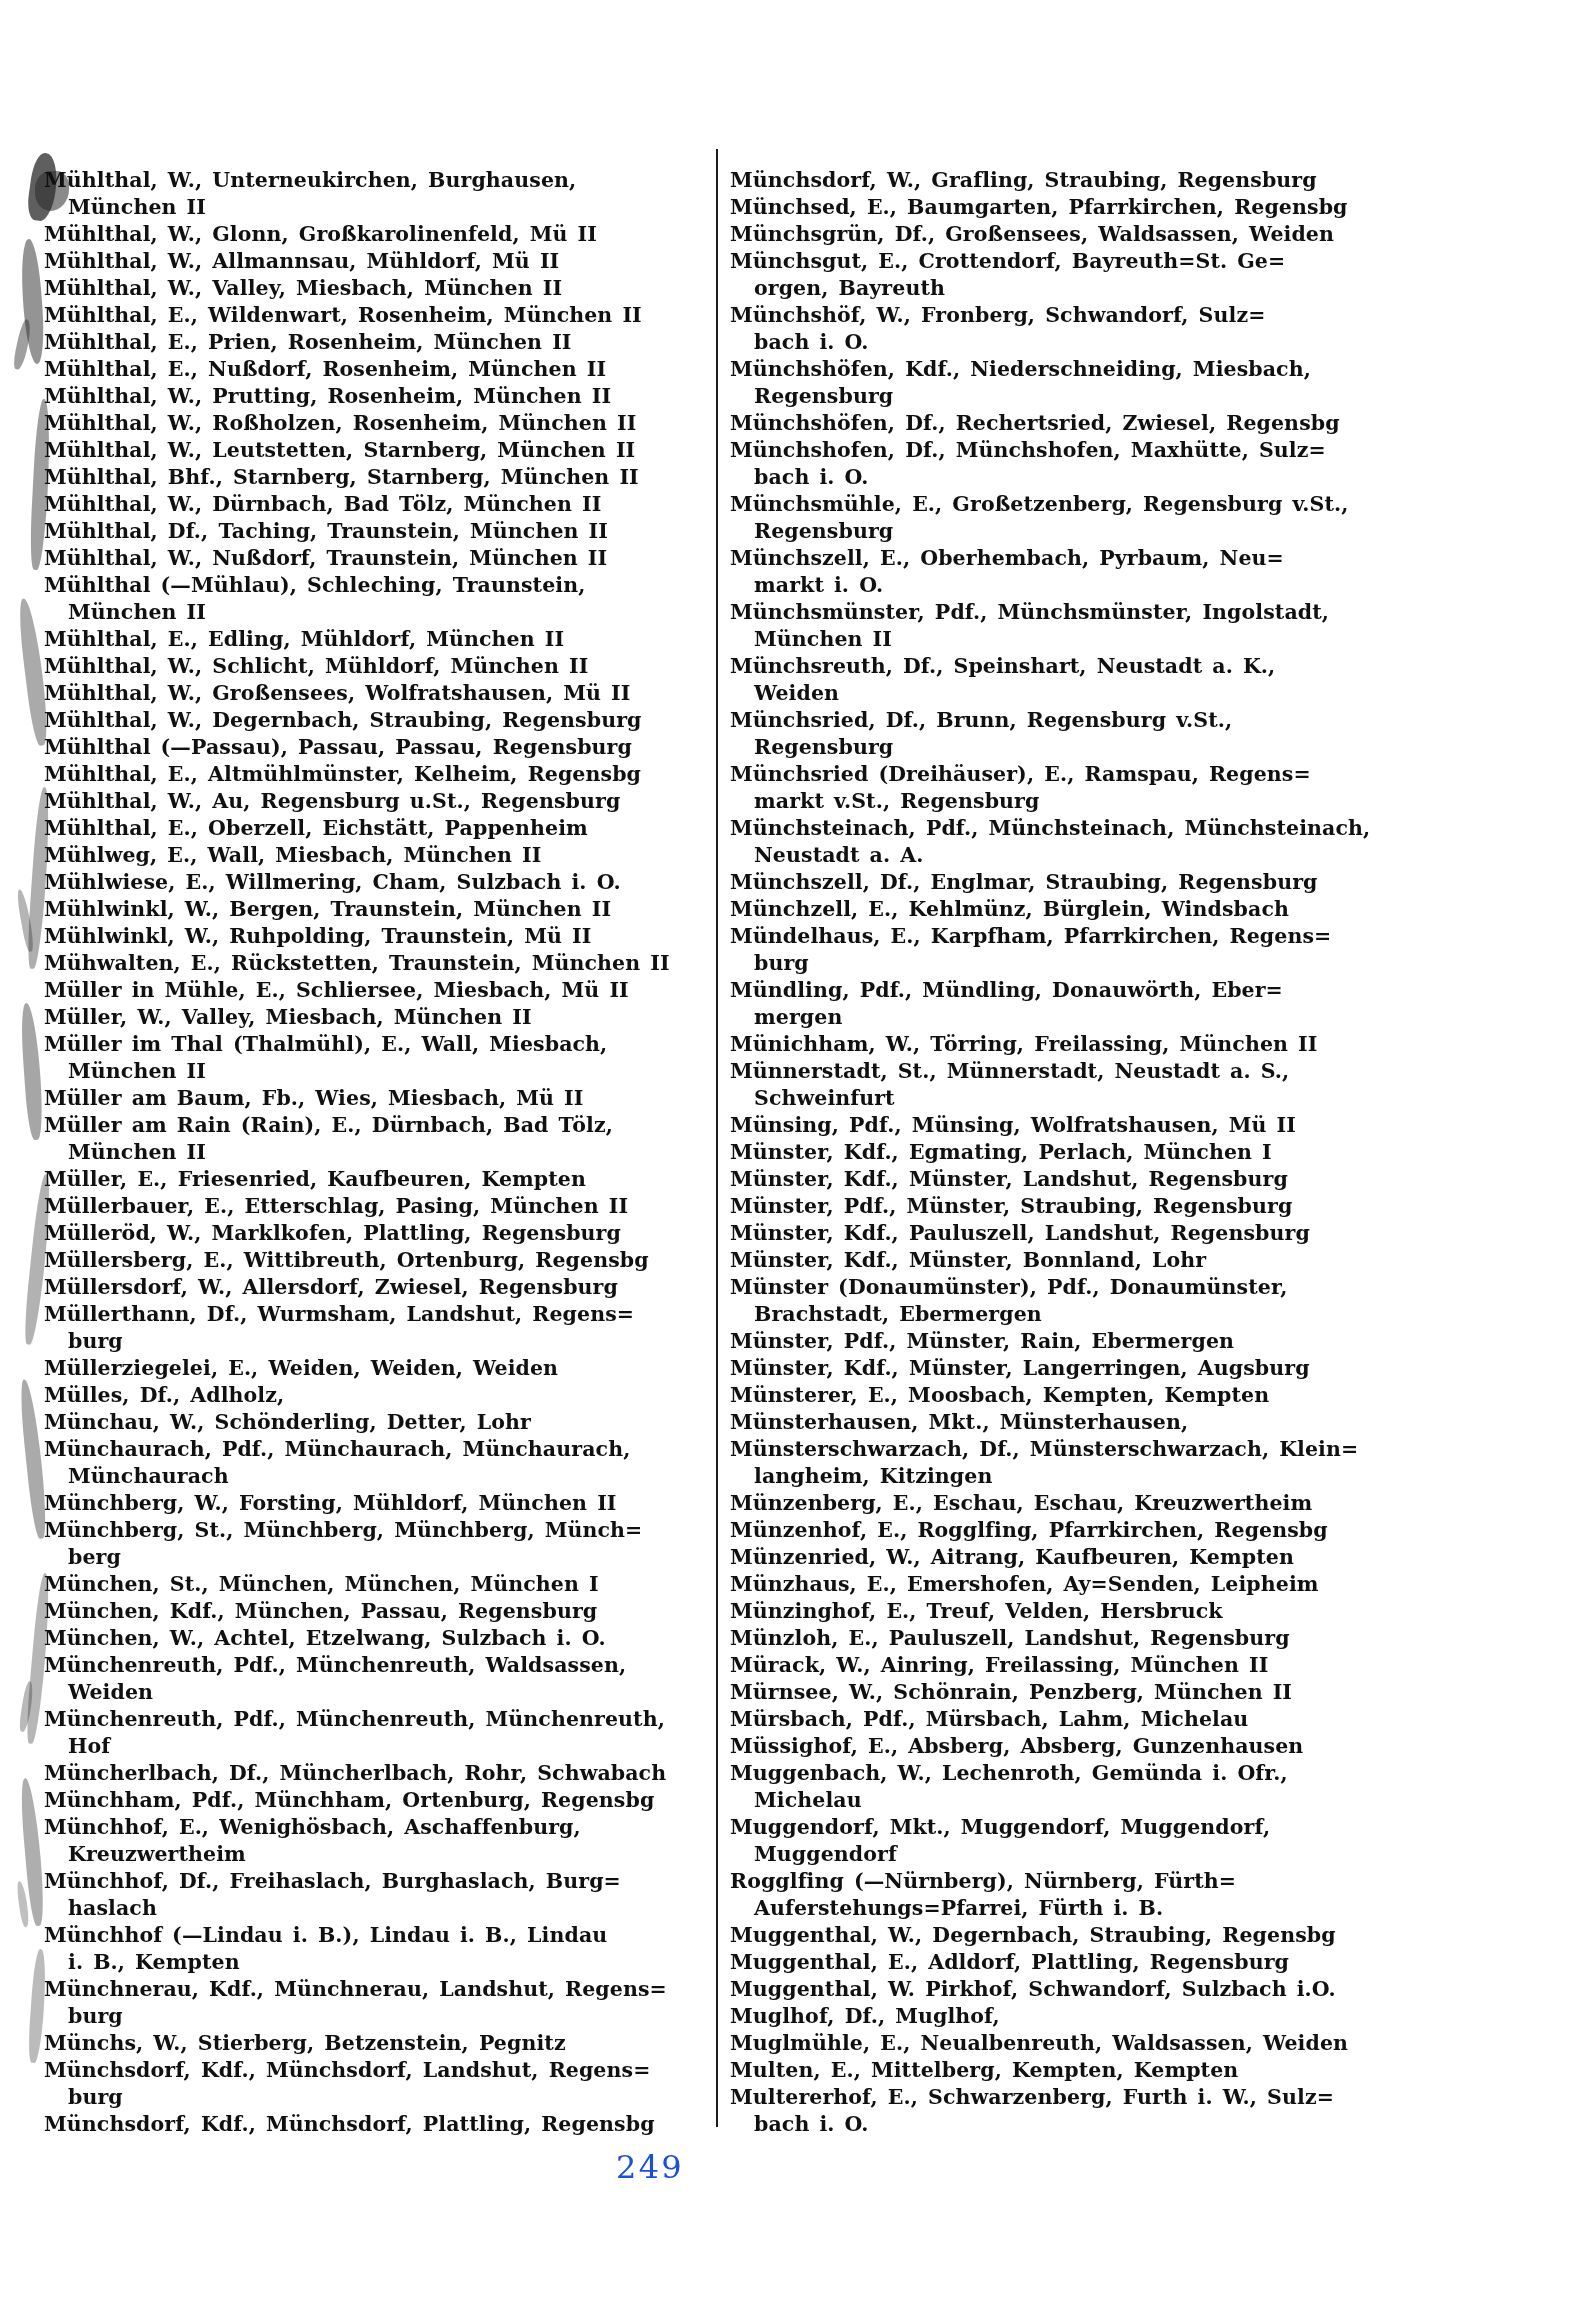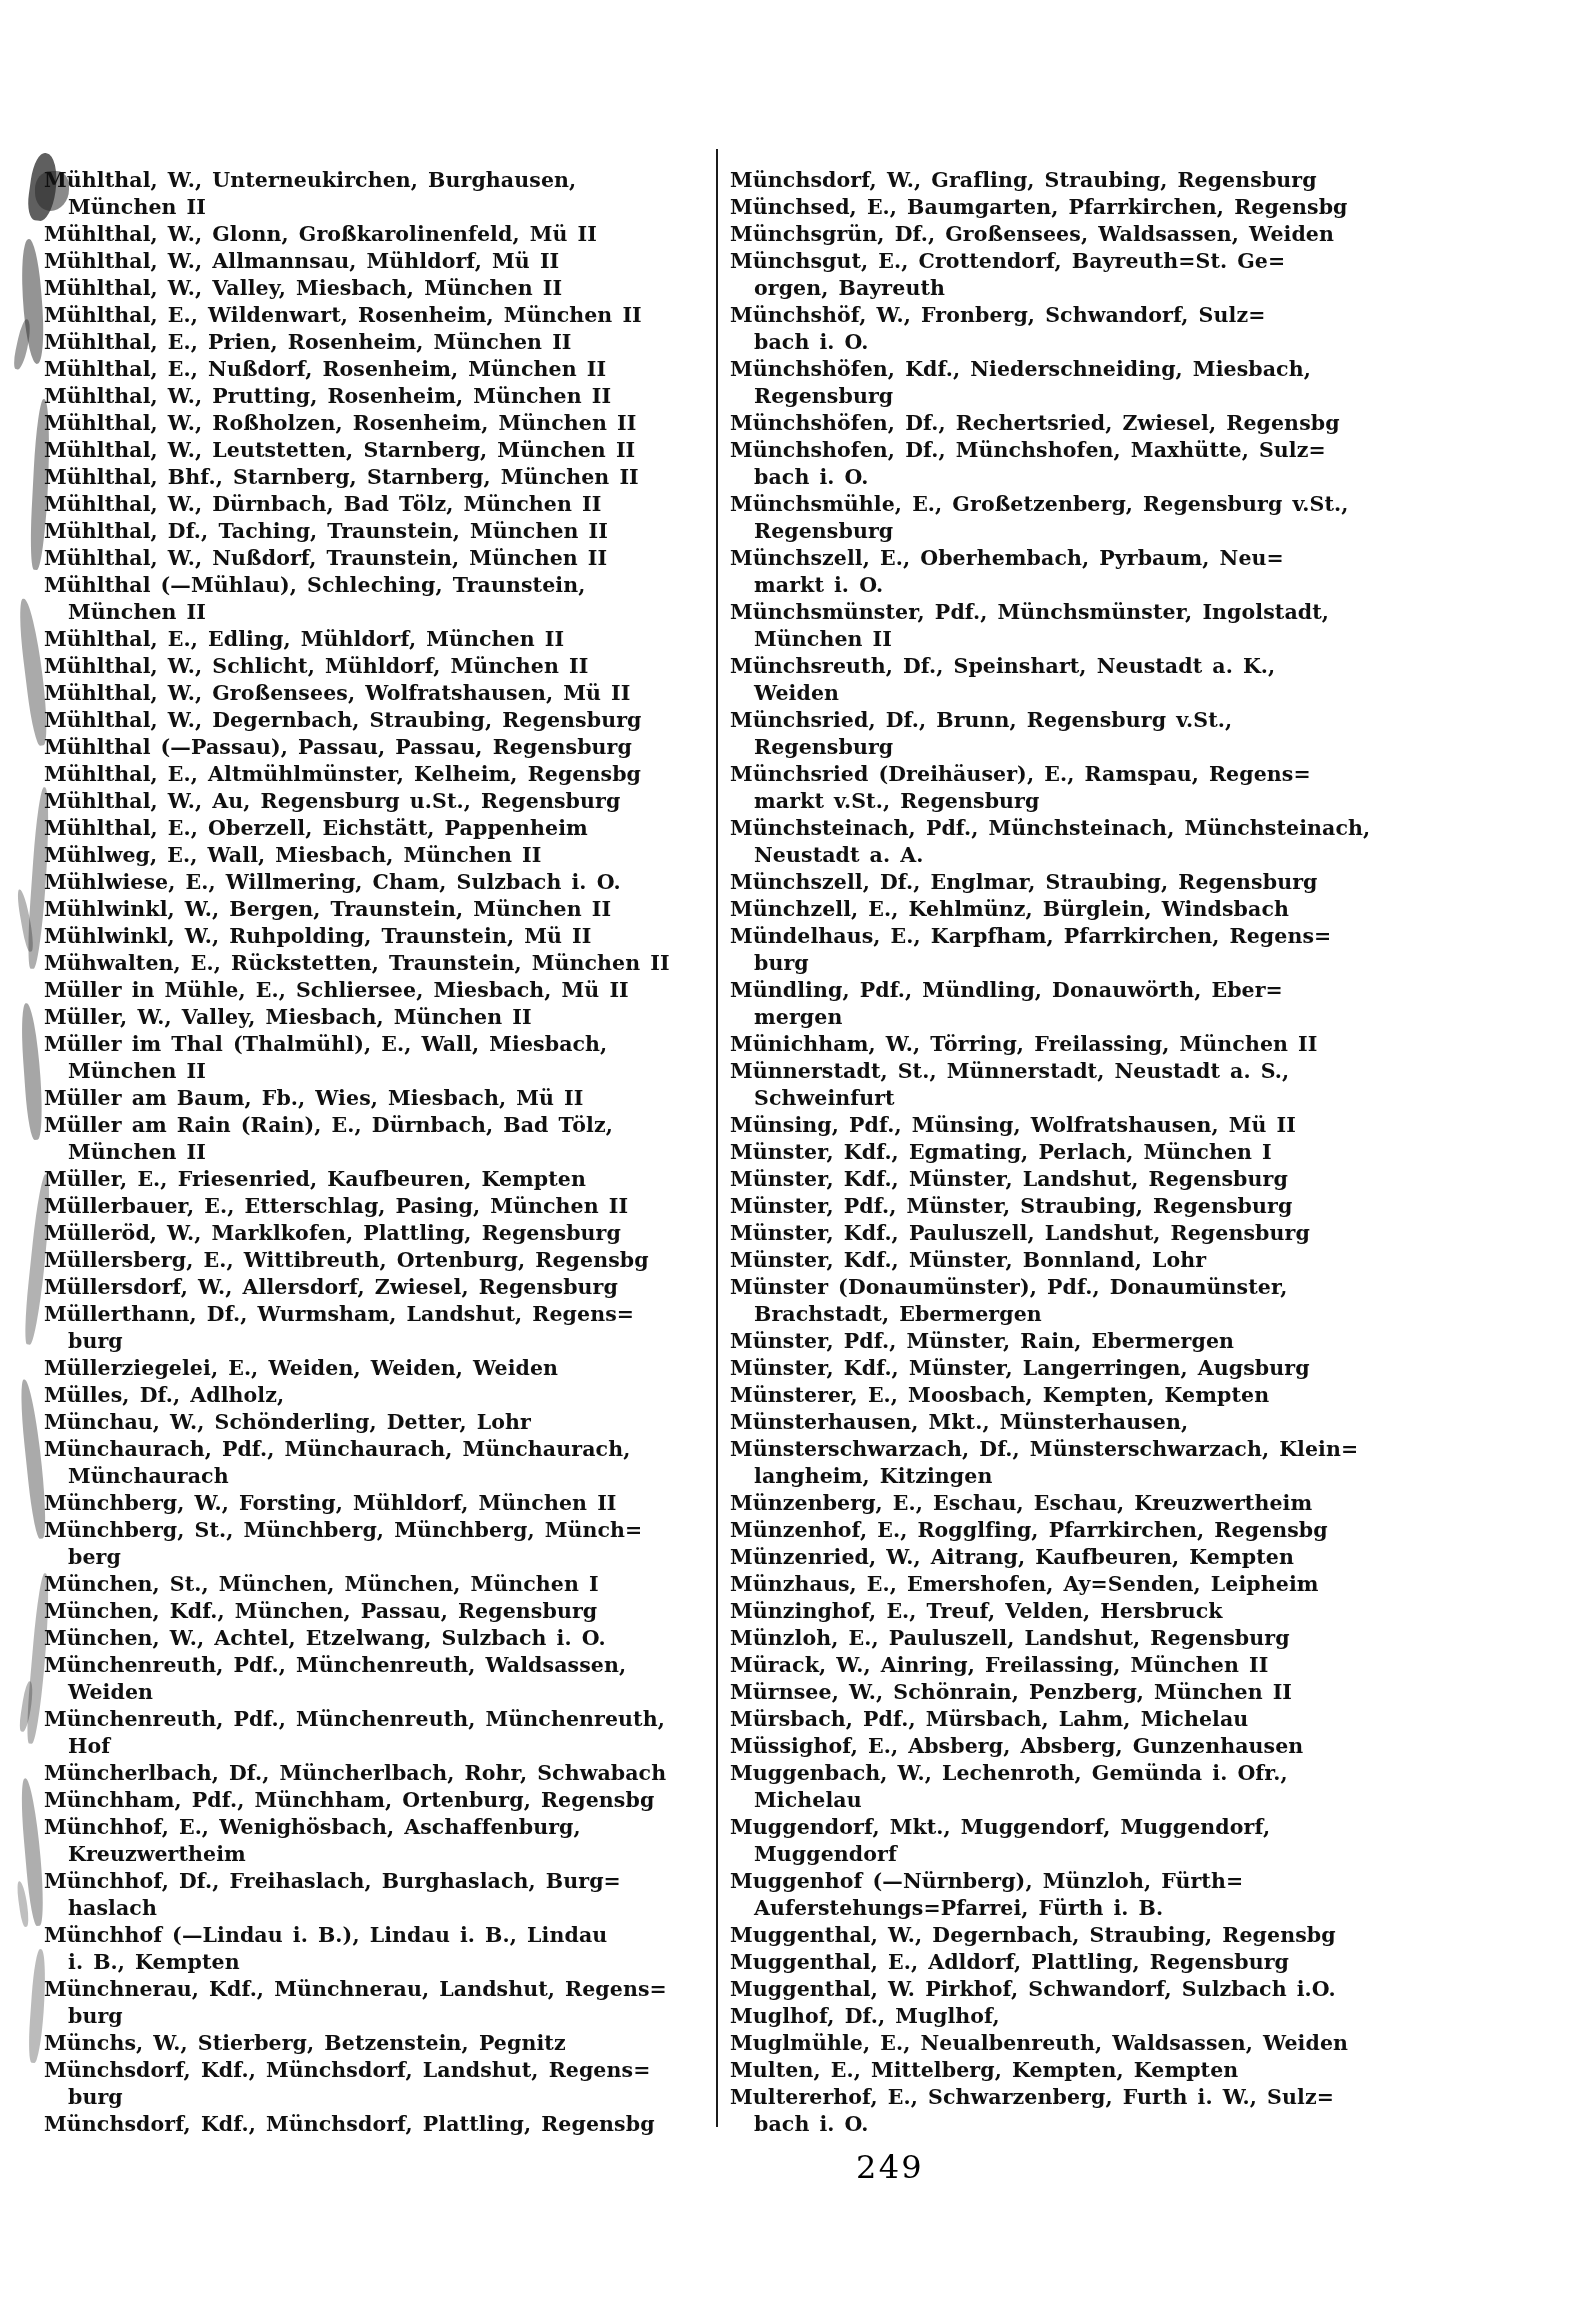--- a/index.html
+++ b/index.html
@@ -22,22 +22,22 @@
   .col-left{left:44px;width:667px;}
   .col-right{left:730px;width:732px;}
   .line{height:27px;}
   .line.cont{padding-left:24px;}
   .divider{
     position:absolute;left:716px;top:149px;
     width:1.7px;height:1978px;background:#1c1c1c;
   }
   .pagenum{
     position:absolute;left:616px;top:2148px;width:308px;
-    text-align:right;font-size:32px;font-weight:normal;
-    letter-spacing:2.3px;color:#000000;
+    text-align:left;font-size:32px;font-weight:normal;
+    letter-spacing:2.3px;color:#1d4ed8;
   }
   
   .noise{position:absolute;left:0;top:0;width:80px;height:2319px;}
   .blob{position:absolute;background:#2a2a2a;border-radius:45% 60% 50% 40%;}
   .blob:nth-child(1){left:30px;top:153px;width:26px;height:68px;opacity:.75;transform:rotate(8deg);}
   .blob:nth-child(2){left:23px;top:239px;width:19.4px;height:125px;opacity:.5;transform:rotate(-5deg);border-radius:60% 40% 55% 45%;}
   .blob:nth-child(3){left:33px;top:399px;width:15px;height:171px;opacity:.45;transform:rotate(3deg);}
   .blob:nth-child(4){left:25px;top:598px;width:17px;height:148px;opacity:.40;transform:rotate(-7deg);}
   .blob:nth-child(5){left:32px;top:787px;width:13.7px;height:182px;opacity:.38;transform:rotate(4deg);}
   .blob:nth-child(6){left:24px;top:1003px;width:16px;height:137px;opacity:.42;transform:rotate(-4deg);}
@@ -208,21 +208,21 @@
       <div class="line">Münzinghof, E., Treuf, Velden, Hersbruck</div>
       <div class="line">Münzloh, E., Pauluszell, Landshut, Regensburg</div>
       <div class="line">Mürack, W., Ainring, Freilassing, München II</div>
       <div class="line">Mürnsee, W., Schönrain, Penzberg, München II</div>
       <div class="line">Mürsbach, Pdf., Mürsbach, Lahm, Michelau</div>
       <div class="line">Müssighof, E., Absberg, Absberg, Gunzenhausen</div>
       <div class="line">Muggenbach, W., Lechenroth, Gemünda i. Ofr.,</div>
       <div class="line cont">Michelau</div>
       <div class="line">Muggendorf, Mkt., Muggendorf, Muggendorf,</div>
       <div class="line cont">Muggendorf</div>
-      <div class="line">Muggenhof (—Nürnberg), Münzloh, Fürth=</div>
+      <div class="line">Rogglfing (—Nürnberg), Nürnberg, Fürth=</div>
       <div class="line cont">Auferstehungs=Pfarrei, Fürth i. B.</div>
       <div class="line">Muggenthal, W., Degernbach, Straubing, Regensbg</div>
       <div class="line">Muggenthal, E., Adldorf, Plattling, Regensburg</div>
       <div class="line">Muggenthal, W. Pirkhof, Schwandorf, Sulzbach i.O.</div>
       <div class="line">Muglhof, Df., Muglhof,</div>
       <div class="line">Muglmühle, E., Neualbenreuth, Waldsassen, Weiden</div>
       <div class="line">Multen, E., Mittelberg, Kempten, Kempten</div>
       <div class="line">Multererhof, E., Schwarzenberg, Furth i. W., Sulz=</div>
       <div class="line cont">bach i. O.</div>
     </div>

